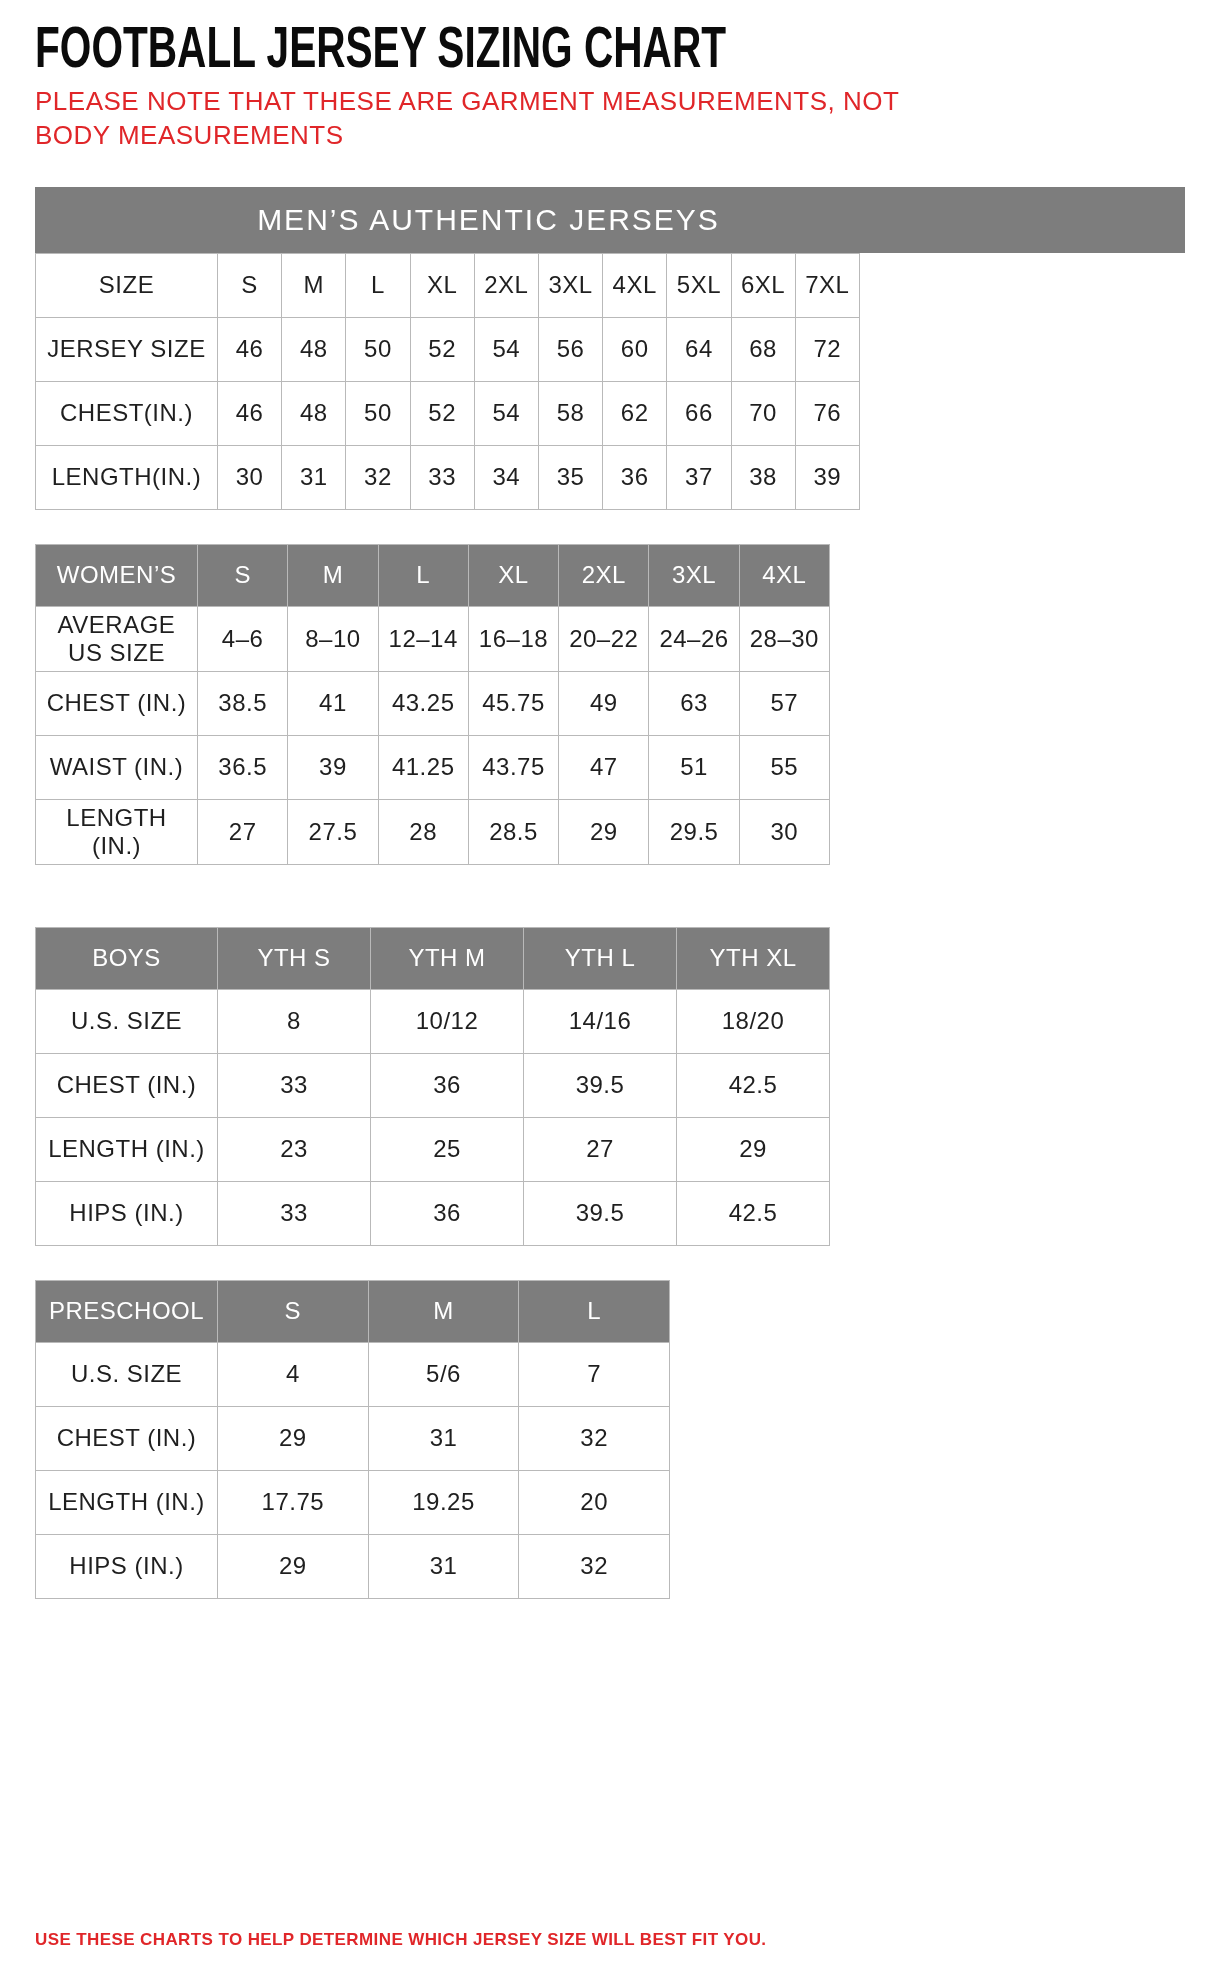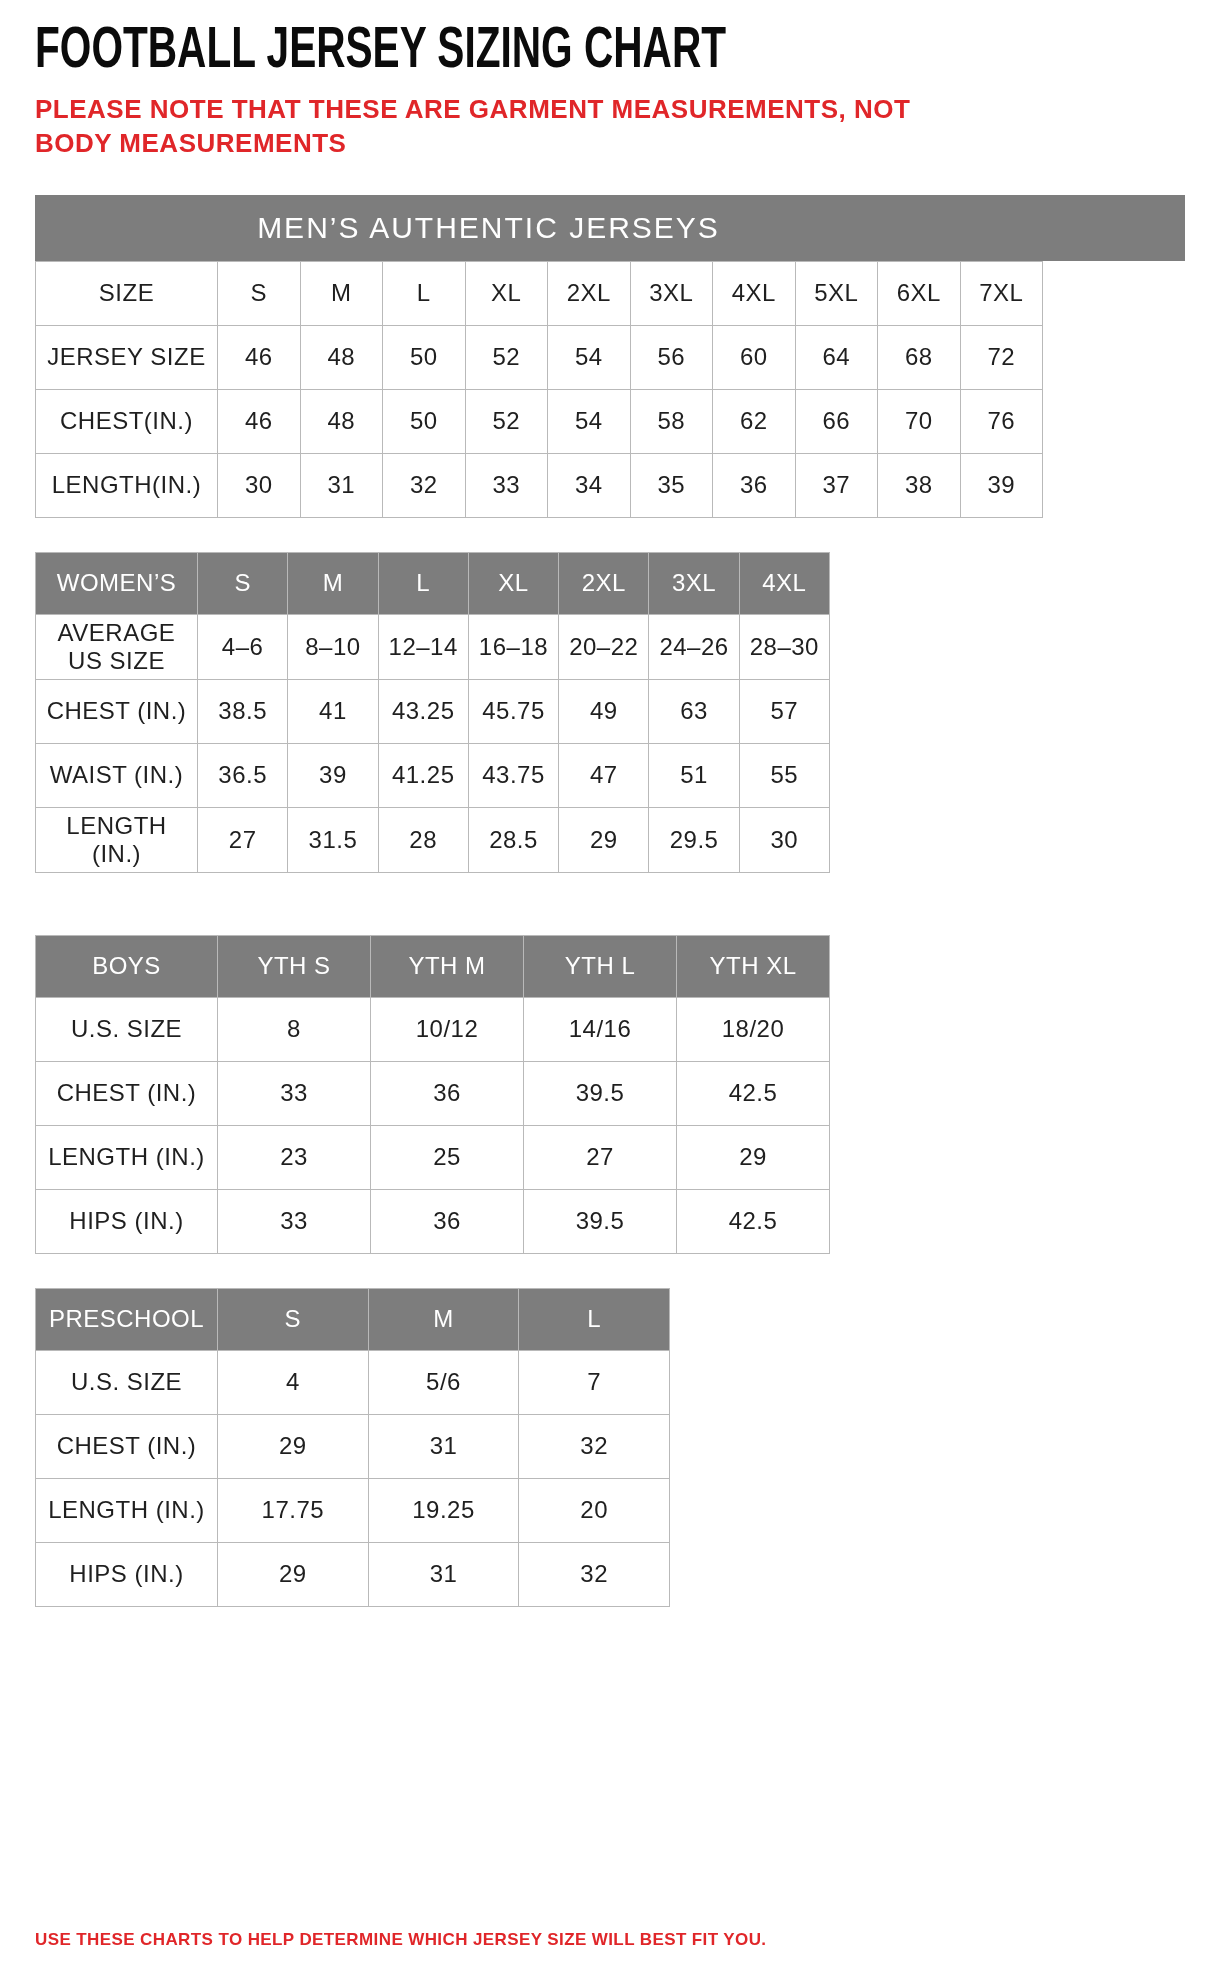--- a/index.html
+++ b/index.html
@@ -13,24 +13,24 @@
     width:100%; height:100%;
     display:flex; flex-direction:column;
     padding:18px 35px 24px 35px;
   }
   .title {
     font-size:58px; line-height:1.0; font-weight:bold; color:#0b0b0b;
     white-space:nowrap;
     transform:scaleX(0.70); transform-origin:0 50%;
   }
   .note {
-    margin-top:16px;
+    margin-top:8px;
     color:var(--accent-red,#e02629);
     font-size:26px; line-height:1.32; letter-spacing:.5px;
-    max-width:920px; font-weight:700;
+    max-width:920px; font-weight:400;
   }
   .section { margin-top:34px; }
   .section.first { margin-top:34px; }
   .banner {
     width:1150px; height:66px;
     background:var(--header-gray,#7d7d7d);
     display:flex; align-items:center;
   }
   .banner-text {
     display:inline-block; width:907px; text-align:center;
@@ -44,21 +44,21 @@
     padding:4px 6px;
   }
   table.grid td { height:64px; color:#1f1f1f; background:#ffffff; }
   table.grid th {
     height:62px;
     background:var(--header-gray,#7d7d7d);
     color:#ffffff; font-weight:400;
   }
   .row-label { white-space:pre-line; }
   
-  .mens      { width:1008px; }
+  .mens      { width:825px; }
   .mens      td:first-child { width:182px; }
   .womens    { width:795px; }
   .womens    th:first-child { width:162px; }
   .boys      { width:795px;margin-top:28px; }
   .boys      th:first-child { width:182px; }
   .preschool { width:635px; }
   .preschool th:first-child { width:182px; }
   .footer {
     margin-top:auto;
     color:var(--accent-red,#e02629);
@@ -179,21 +179,21 @@
             <td>39</td>
             <td>41.25</td>
             <td>43.75</td>
             <td>47</td>
             <td>51</td>
             <td>55</td>
           </tr>
           <tr>
             <td class="row-label">LENGTH (IN.)</td>
             <td>27</td>
-            <td>31.5</td>
+            <td>27.5</td>
             <td>28</td>
             <td>28.5</td>
             <td>29</td>
             <td>29.5</td>
             <td>30</td>
           </tr>
         </tbody>
     </table>
   </section>
 

